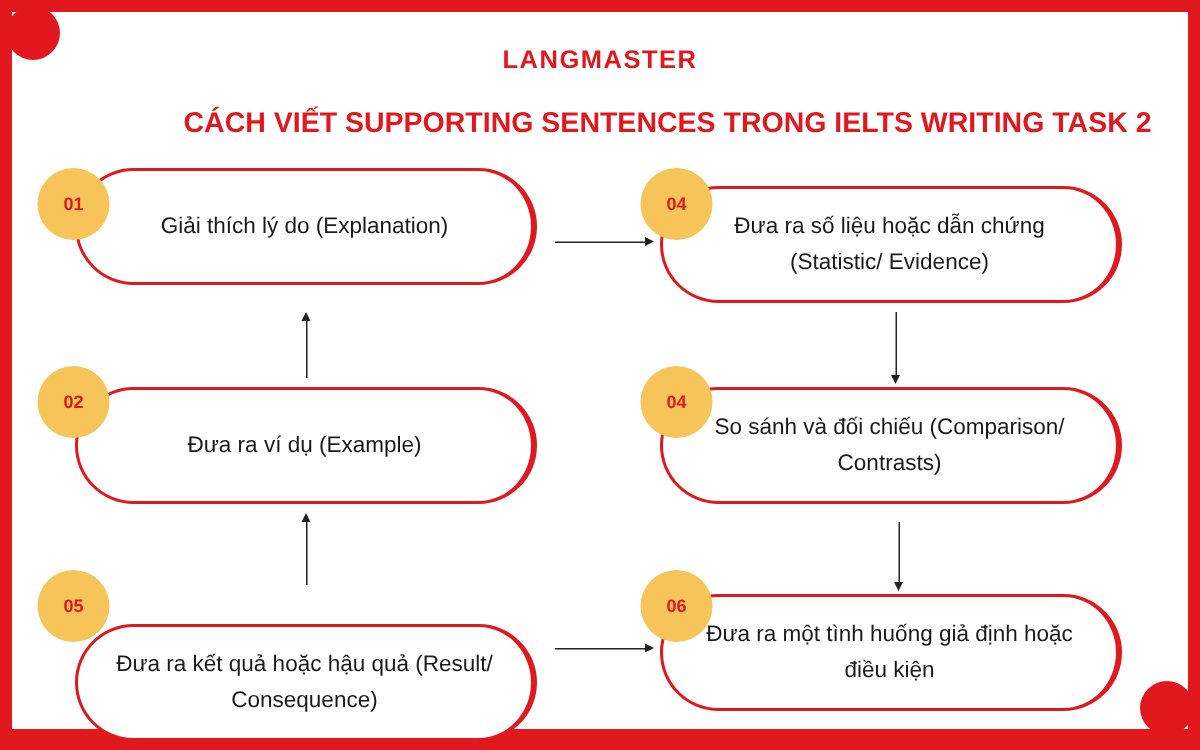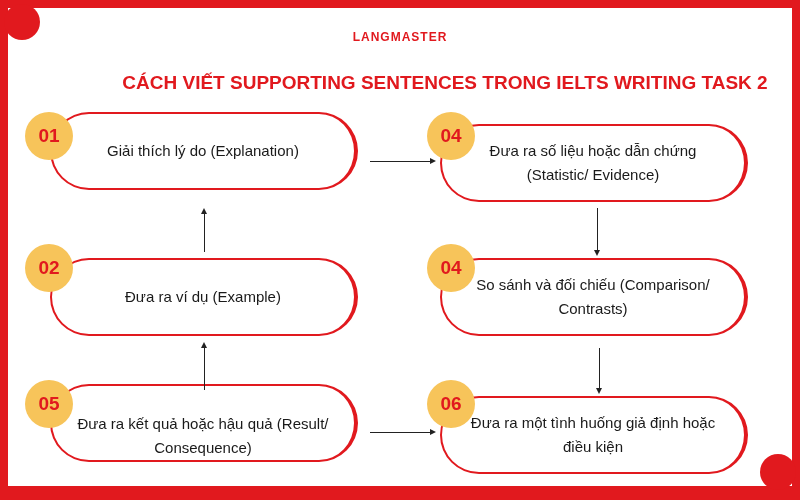--- a/index.html
+++ b/index.html
@@ -1,24 +1,24 @@
 <!DOCTYPE html>
 <html><head>
 <meta charset="utf-8">
 <style>
   html,body{margin:0;padding:0;}
   body{width:800px;height:500px;position:relative;overflow:hidden;background:#e1191e;font-family:"Liberation Sans","DejaVu Sans",sans-serif;}
   .inner{position:absolute;left:8px;top:8px;width:784px;height:478px;background:#ffffff;}
   .corner{position:absolute;width:36px;height:36px;background:#e1191e;border-radius:50%;}
   .corner.tl{left:-4px;top:-4px;}
   .corner.br{right:-4px;bottom:-4px;}
-  .logo{position:absolute;left:0;width:800px;top:30px;text-align:center;color:#e1191e;font-weight:900;font-size:12px;letter-spacing:1px;}
+  .logo{position:absolute;left:0;width:800px;top:30px;text-align:center;color:#e1191e;font-weight:900;font-size:17px;letter-spacing:1px;}
   .title{position:absolute;left:0;width:800px;top:72px;text-align:center;color:#e1191e;font-weight:bold;font-size:19px;padding-left:45px;}
   .pill{position:absolute;width:308px;height:78px;border:2px solid #e1191e;border-right-width:4px;border-radius:40px;background:#fff;display:flex;align-items:center;justify-content:center;text-align:center;box-sizing:border-box;padding:0 22px;font-size:15px;line-height:24px;color:#1a1a1a;}
-  .badge{position:absolute;width:48px;height:48px;border-radius:50%;background:#f7c45a;color:#e1191e;font-weight:bold;font-size:19px;display:flex;align-items:center;justify-content:center;}
+  .badge{position:absolute;width:48px;height:48px;border-radius:50%;background:#f7c45a;color:#e1191e;font-weight:bold;font-size:12px;display:flex;align-items:center;justify-content:center;}
   .vline{position:absolute;width:1px;background:#222;}
   .hline{position:absolute;height:1px;background:#222;}
   .arrow-up::before{content:"";position:absolute;left:-3px;top:-2px;border-left:3.5px solid transparent;border-right:3.5px solid transparent;border-bottom:6px solid #222;}
   .arrow-down::after{content:"";position:absolute;left:-3px;bottom:-2px;border-left:3.5px solid transparent;border-right:3.5px solid transparent;border-top:6px solid #222;}
   .arrow-right::after{content:"";position:absolute;right:-2px;top:-3px;border-top:3.5px solid transparent;border-bottom:3.5px solid transparent;border-left:6px solid #222;}
 </style>
 </head>
 <body>
 
 <div class="inner">
@@ -32,21 +32,21 @@
 <div class="pill" style="left:50px;top:112px;">
   <span>Giải thích lý do (Explanation)</span>
 </div>
 <div class="badge" style="left:25px;top:112px;">01</div>
 
 <div class="pill" style="left:50px;top:258px;">
   <span>Đưa ra ví dụ (Example)</span>
 </div>
 <div class="badge" style="left:25px;top:244px;">02</div>
 
-<div class="pill" style="left:50px;top:384px;align-items:flex-end;">
+<div class="pill" style="left:50px;top:416px;">
   <span>Đưa ra kết quả hoặc hậu quả (Result/ Consequence)</span>
 </div>
 <div class="badge" style="left:25px;top:380px;">05</div>
 
 <div class="pill" style="left:440px;top:124px;">
   <span>Đưa ra số liệu hoặc dẫn chứng (Statistic/ Evidence)</span>
 </div>
 <div class="badge" style="left:427px;top:112px;">04</div>
 
 <div class="pill" style="left:440px;top:258px;">

